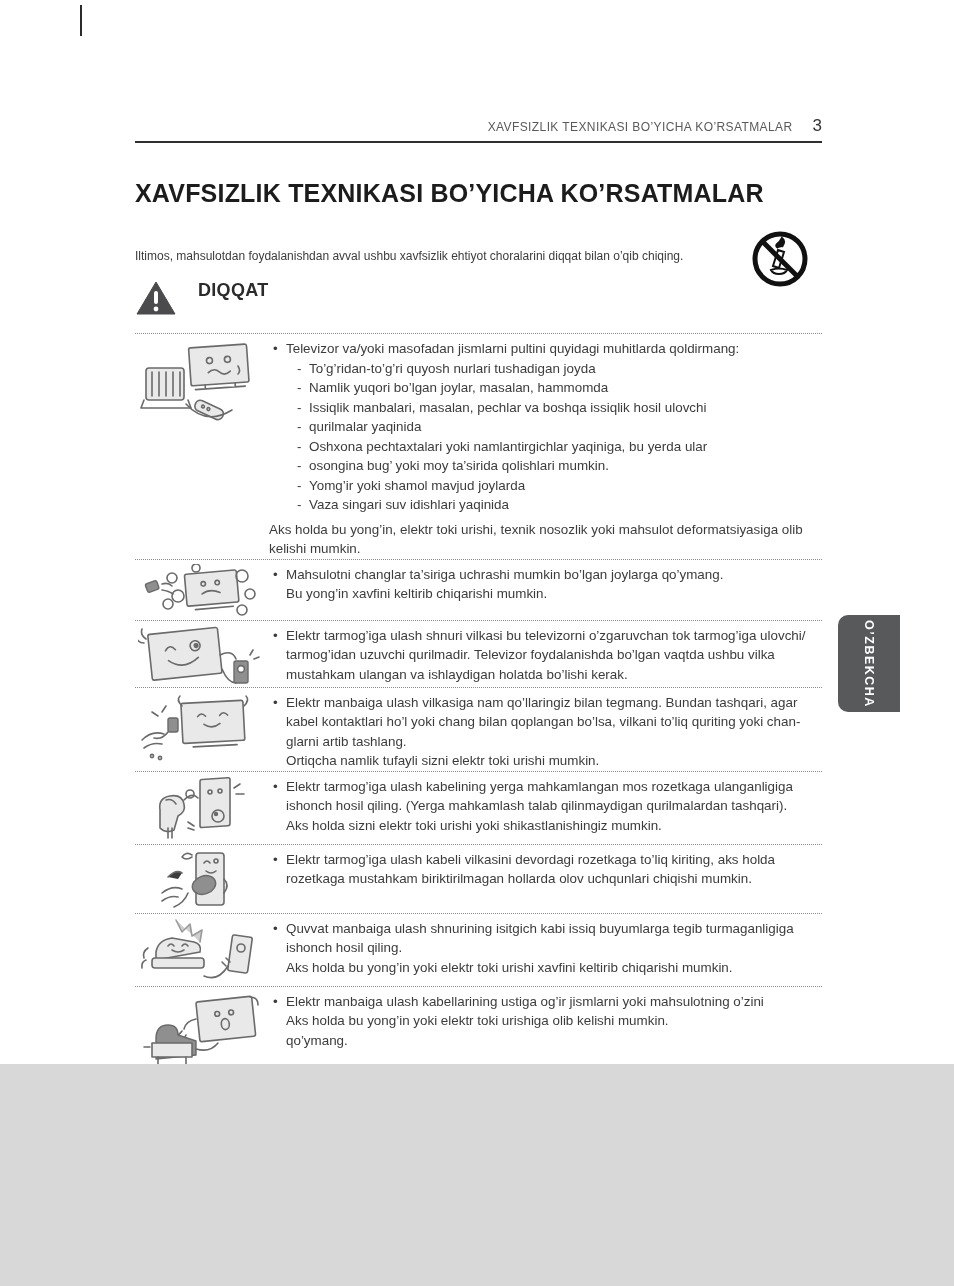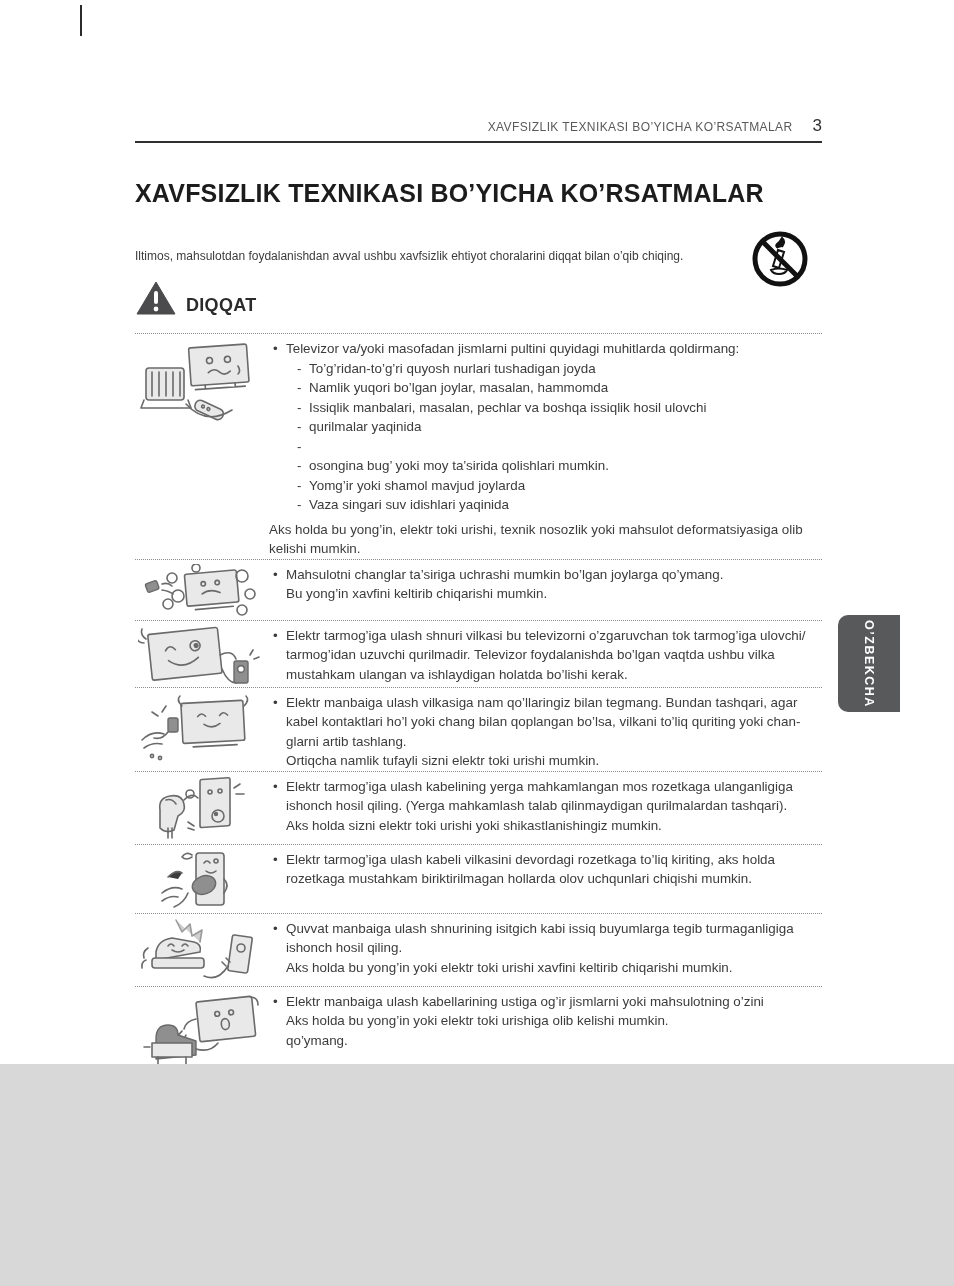--- a/index.html
+++ b/index.html
@@ -10,21 +10,21 @@
   .crop.tl{left:80px;top:5px;width:2px;height:31px;}
   .crop.bl{left:78px;top:1249px;width:7px;height:37px;background:#0c0c0c;}
   
   .content{position:absolute;left:135px;top:116px;width:687px;}
   .header-row{display:flex;justify-content:flex-end;align-items:baseline;gap:20px;}
   .header-title{font-size:12px;color:#5a5a5a;letter-spacing:.4px;}
   .page-number{font-size:17px;color:#333;}
   .header-rule{margin-top:5px;height:2px;background:#2f2f2f;}
   .doc-title{margin-top:36px;font-size:25px;font-weight:bold;color:#1c1c1c;letter-spacing:.2px;}
   .intro{margin-top:40px;font-size:12px;line-height:17px;max-width:600px;}
-  .warning-row{margin-top:15px;display:flex;align-items:flex-end;gap:9px;}
+  .warning-row{margin-top:15px;display:flex;align-items:flex-start;gap:21px;}
   .warning-label{font-size:18px;font-weight:bold;color:#2b2b2b;letter-spacing:.3px;}
   .no-candle{position:absolute;left:616px;top:114px;}
   
   .sections{margin-top:17px;}
   .section-row{display:flex;border-top:1px dotted #8c8c8c;box-sizing:border-box;}
   .section-row:last-child{border-bottom:1px dotted #8c8c8c;}
   .illus{flex:none;width:128px;display:flex;justify-content:center;align-items:flex-start;padding-top:4px;}
   .lines{flex:1;padding-top:5px;font-size:13.4px;line-height:19.5px;}
   .line{display:flex;}
   .line .m{flex:none;}
@@ -132,20 +132,21 @@
             <div class="line dash">
               <span class="m">-</span>
               <span class="t">Issiqlik manbalari, masalan, pechlar va boshqa issiqlik hosil ulovchi</span>
             </div>
             <div class="line dash">
               <span class="m">-</span>
               <span class="t">qurilmalar yaqinida</span>
             </div>
             <div class="line dash">
               <span class="m">-</span>
+              <span class="t">Oshxona pechtaxtalari yoki namlantirgichlar yaqiniga, bu yerda ular</span>
             </div>
             <div class="line dash">
               <span class="m">-</span>
               <span class="t">osongina bug’ yoki moy ta’sirida qolishlari mumkin.</span>
             </div>
             <div class="line dash">
               <span class="m">-</span>
               <span class="t">Yomg’ir yoki shamol mavjud joylarda</span>
             </div>
             <div class="line dash">

